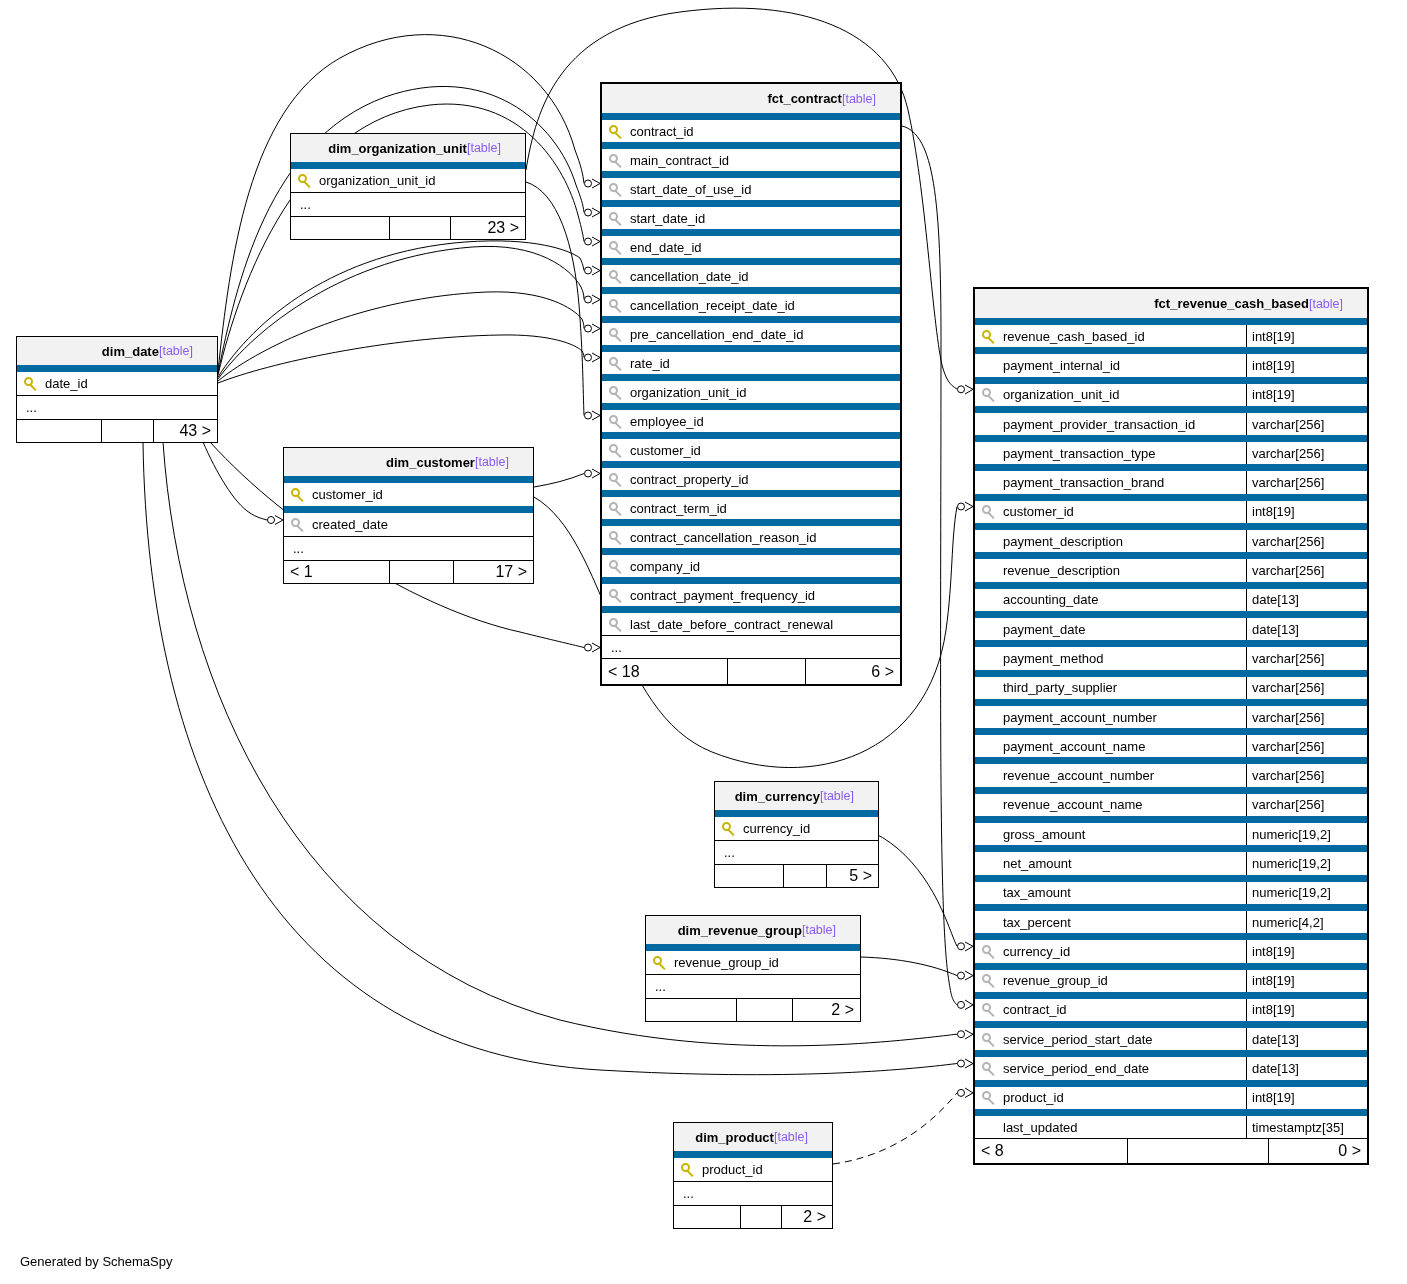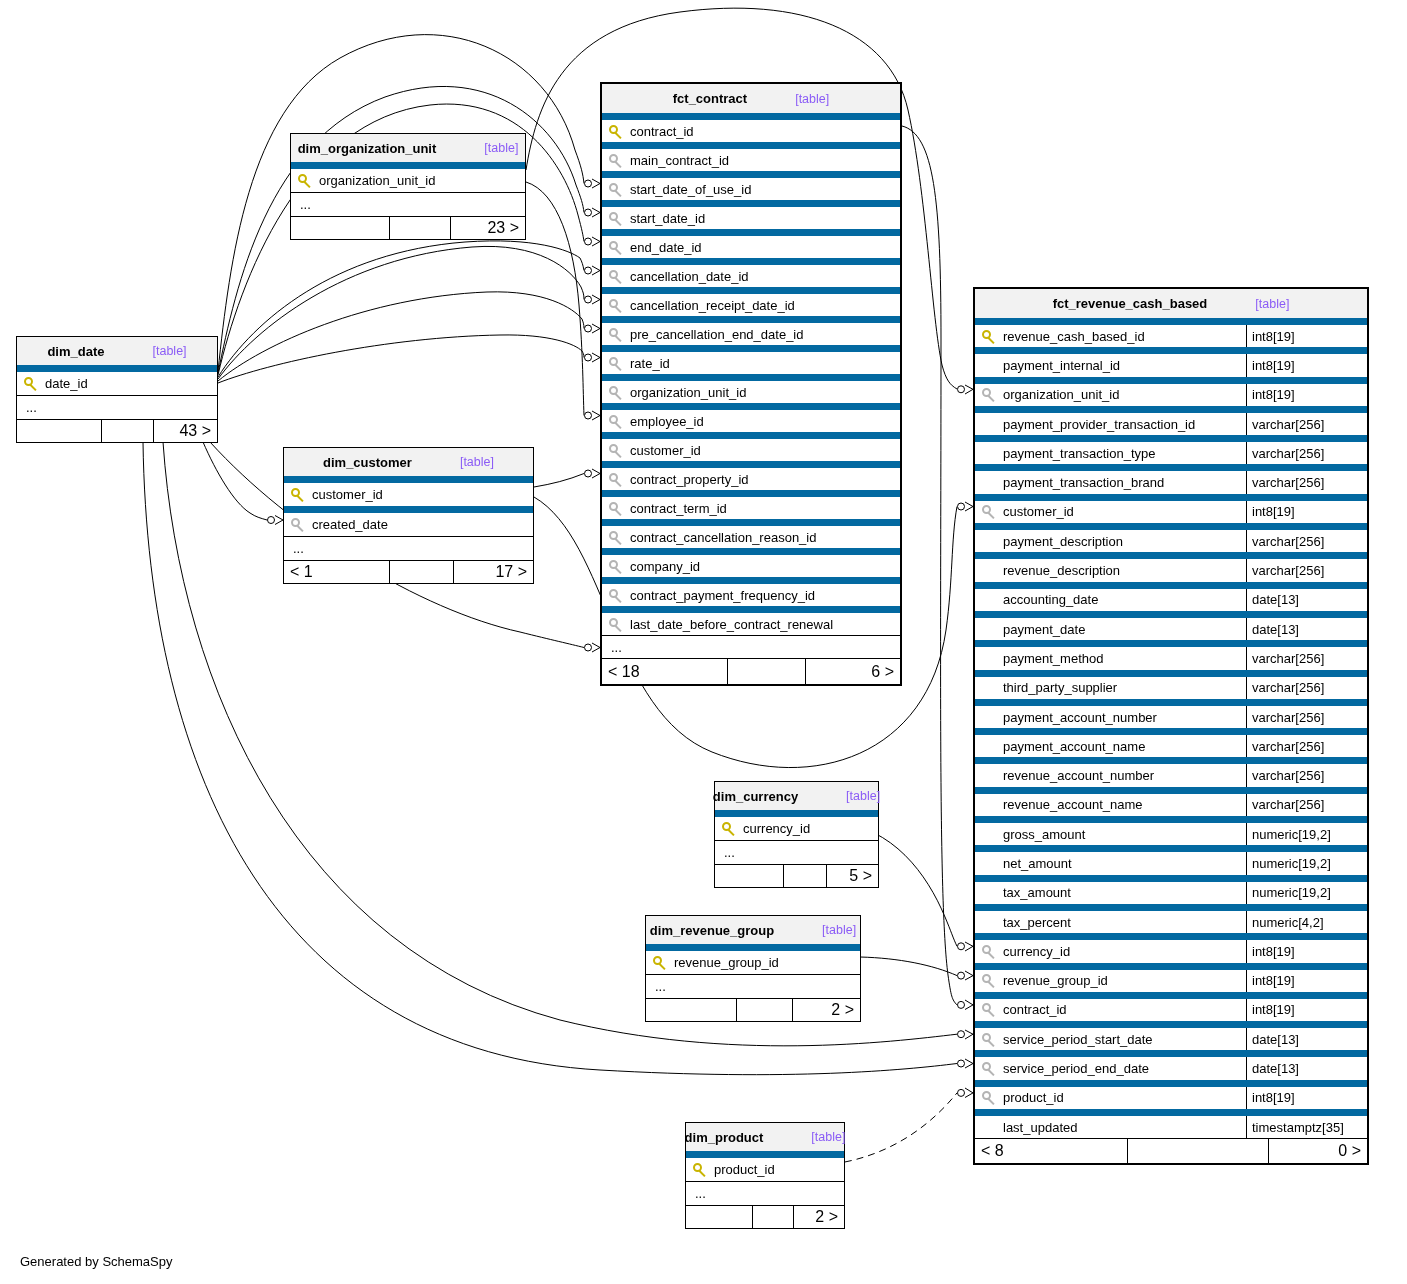--- a/index.html
+++ b/index.html
@@ -9,21 +9,21 @@
     color:#000;
   }
   #lines{position:absolute;left:0;top:0;width:1407px;height:1284px;pointer-events:none;z-index:0;}
   #lines path{fill:none;stroke:#000;stroke-width:1;}
   #lines path.dashed{stroke-dasharray:7 5;}
   #lines circle{fill:#fff;stroke:#000;stroke-width:1;}
   #lines polyline{fill:none;stroke:#000;stroke-width:1;}
 
   .table{position:absolute;background:#fff;border:1px solid #000;box-sizing:border-box;z-index:1;}
   .table.fct{border-width:2px;}
-  .thead{display:flex;align-items:center;justify-content:center;background:#f2f2f2;padding:0 7px;box-sizing:border-box;gap:48px;}
+  .thead{display:flex;align-items:center;justify-content:flex-end;background:#f2f2f2;padding:0 24px;box-sizing:border-box;}
   .dim .thead{height:28px;}
   .fct-contract .thead{height:29px;}
   .fct-rev .thead{height:29px;}
   .tname{font-weight:bold;font-size:13px;}
   .ttag{font-size:12.5px;color:#8b5cf6;}
 
   .row{display:flex;align-items:center;border-top:7px solid #0369a1;padding-left:6px;box-sizing:border-box;font-size:13px;}
   .dim .row{height:30px;}
   .fct-contract .row{height:29px;}
   .fct-rev .row{height:29.3px;}
@@ -229,21 +229,21 @@
     </div>
   </div>
   <div class="ell">...</div>
   <div class="tfoot">
     <span class="fcell left"></span>
     <span class="fcell mid"></span>
     <span class="fcell right">2 &gt;</span>
   </div>
 </div>
 
-<div class="table dim" style="left:673px;top:1122px;width:160px;margin-left:12px;">
+<div class="table dim" style="left:673px;top:1122px;width:160px;">
   <div class="thead">
     <span class="tname">dim_product</span>
     <span class="ttag">[table]</span>
   </div>
   <div>
     <div class="row">
       <span class="key-icon pk"></span>
       <span class="cname">product_id</span>
     </div>
   </div>

